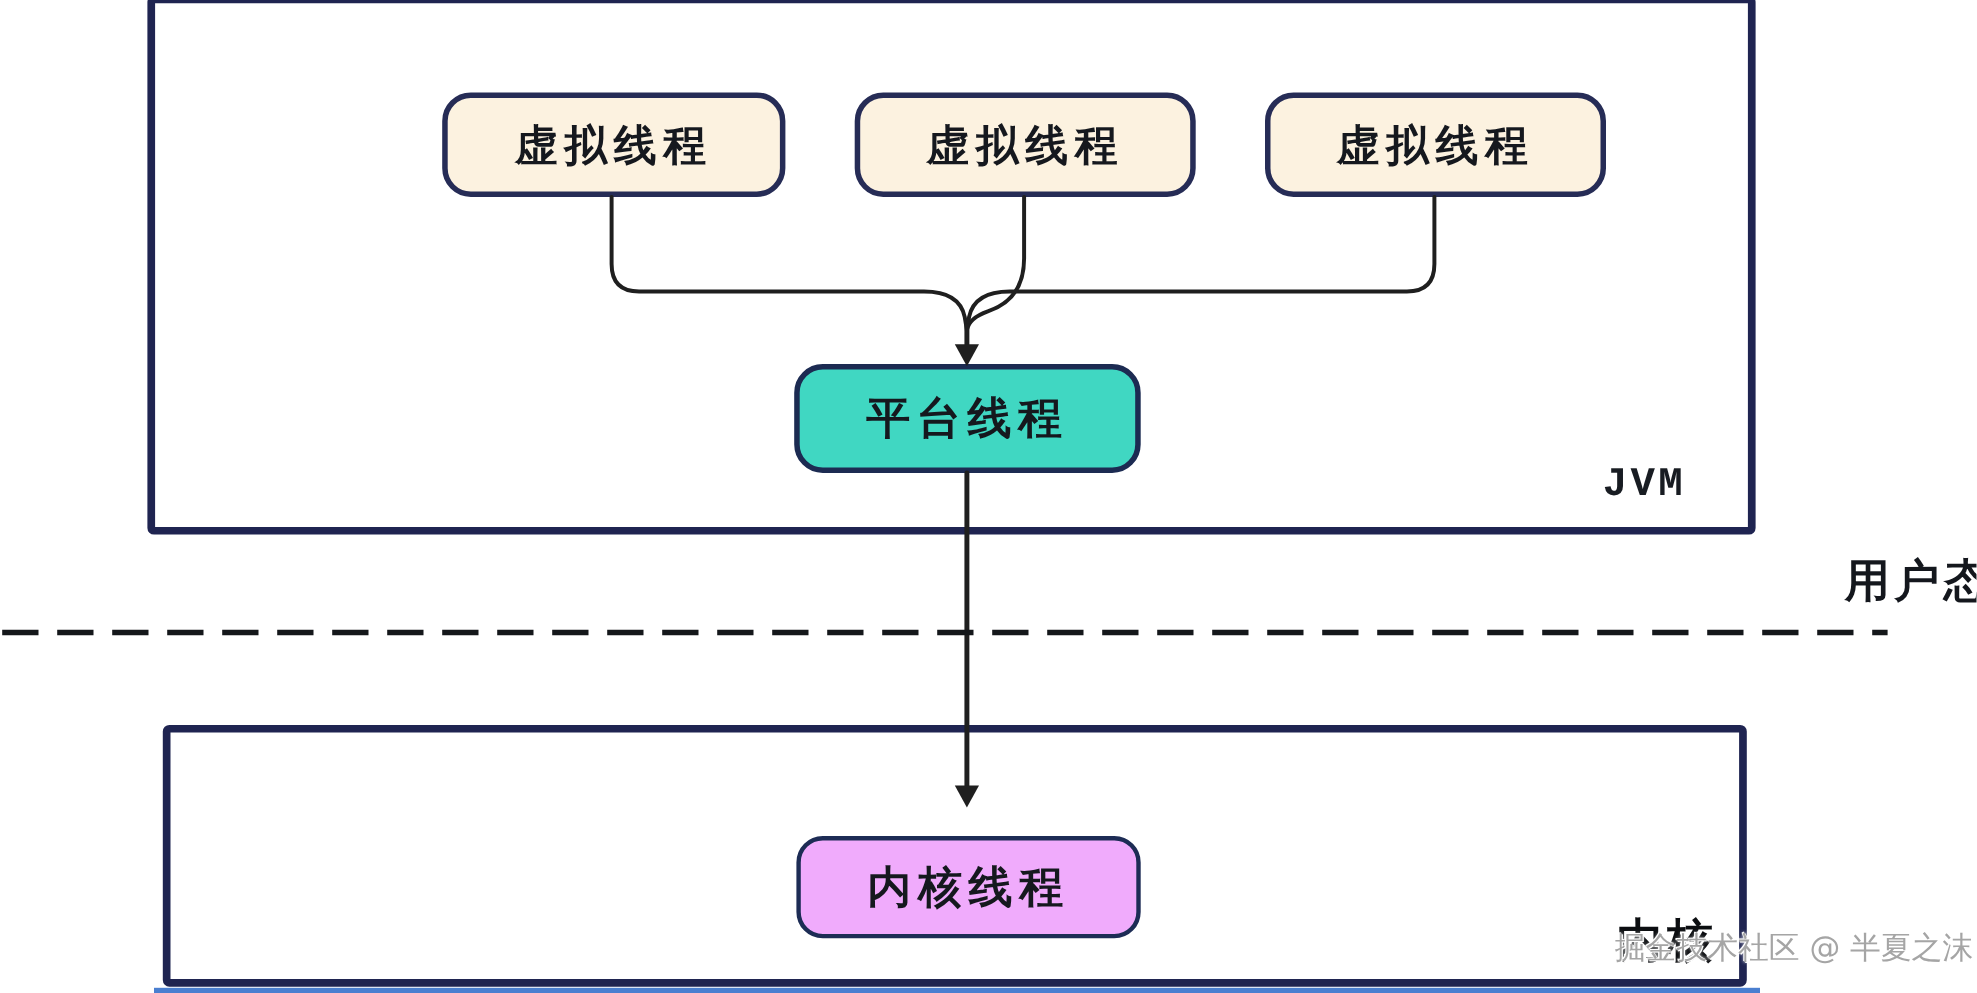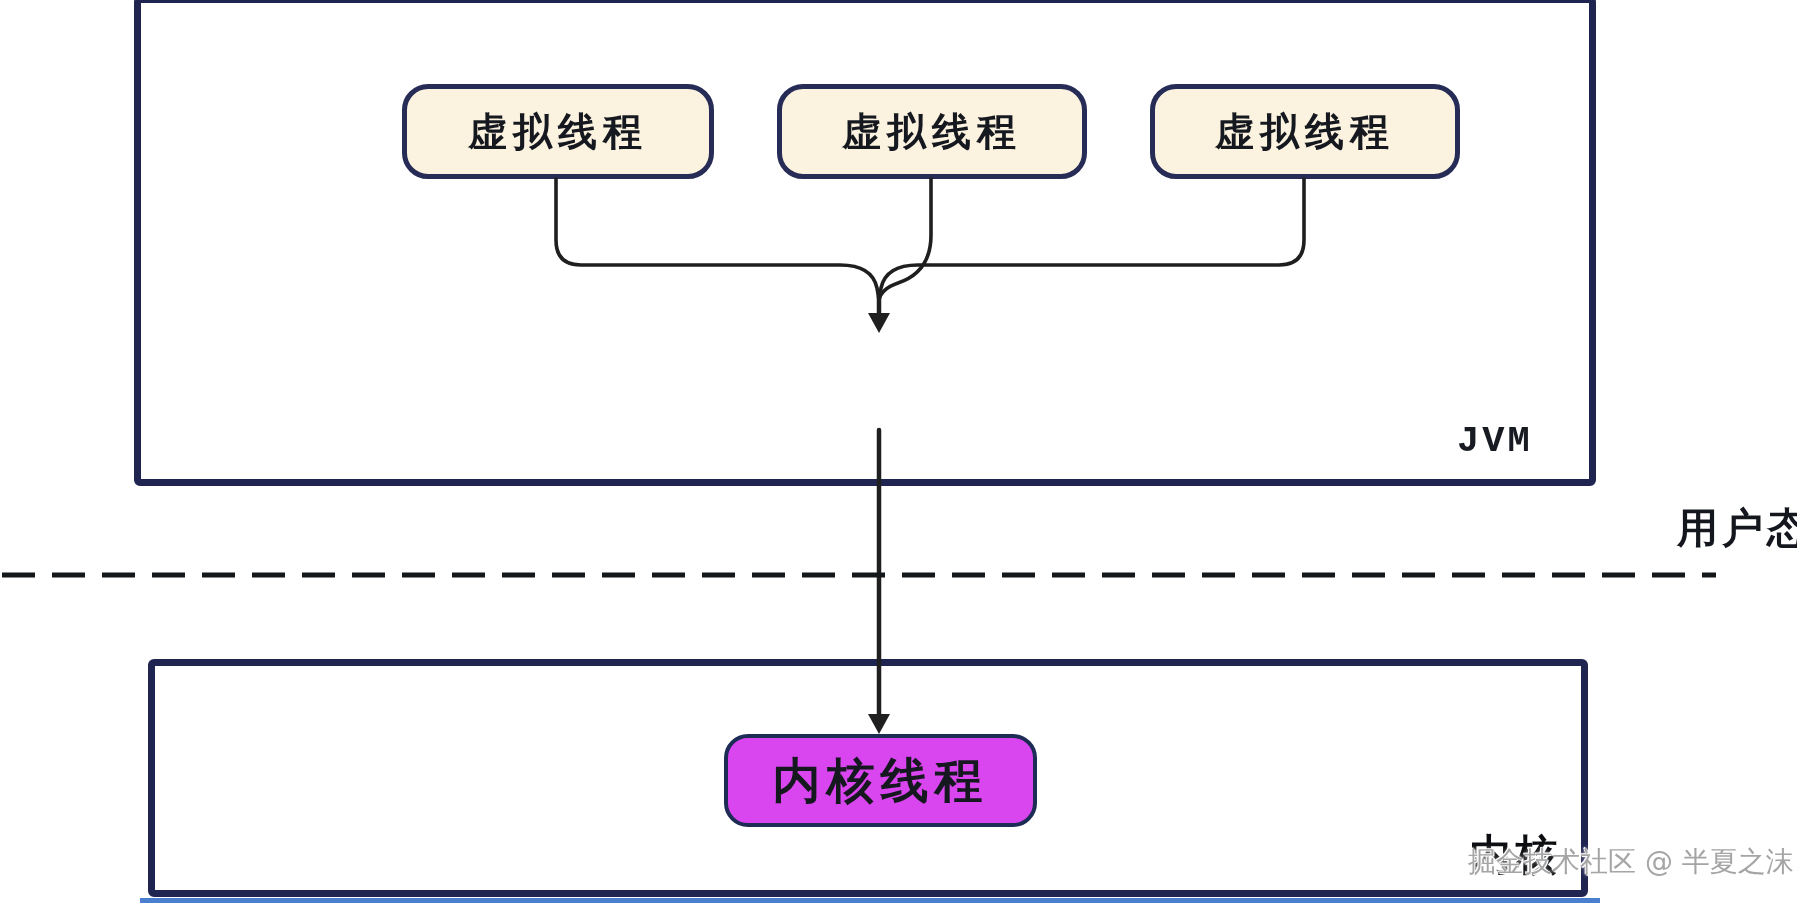--- a/index.html
+++ b/index.html
@@ -21,21 +21,21 @@
     position:absolute;
     box-sizing:border-box;
     display:flex;align-items:center;justify-content:center;
     border-radius:26px;
     font-weight:700;
     color:#15181E;
     letter-spacing:6px;
   }
   .node.cream{background:#FCF2E0;border:5px solid #262C56;font-size:39px;}
   .node.teal{background:#40D7C2;border:5px solid #1C2B52;font-size:40px;}
-  .node.blue{background:#d946ef;border:4px solid #1D2C55;font-size:48px;border-radius:24px;}
+  .node.blue{background:#f0abfc;border:4px solid #1D2C55;font-size:40px;border-radius:24px;margin-top:26px;}
   .label{
     position:absolute;
     color:#14171D;
     font-weight:700;
     white-space:nowrap;
   }
   .label.jvm{font-size:37px;font-weight:600;letter-spacing:3px;color:#181C22;}
   .label.zone{font-size:41px;letter-spacing:4px;margin-left:27px;}
   .label.kernel{font-size:42px;letter-spacing:4px;color:#0B0D10;margin-left:16px;}
   .watermark{
@@ -67,20 +67,23 @@
   <div class="node cream" style="left:402px;top:84px;width:312px;height:95px;">
     <span>虚拟线程</span>
   </div>
   <div class="node cream" style="left:777px;top:84px;width:310px;height:95px;">
     <span>虚拟线程</span>
   </div>
   <div class="node cream" style="left:1150px;top:84px;width:310px;height:95px;">
     <span>虚拟线程</span>
   </div>
 
+  <div class="node teal" style="left:722px;top:331px;width:315px;height:99px;">
+    <span>平台线程</span>
+  </div>
 
   <div class="node blue" style="left:724px;top:734px;width:313px;height:93px;">
     <span>内核线程</span>
   </div>
 
   <div class="label jvm" style="left:1457px;top:420px;font-family:Liberation Mono, monospace;">JVM</div>
   <div class="label kernel" style="left:1453px;top:827px;">内核</div>
 
   <div class="label zone" style="left:1650px;top:501px;">用户态</div>
 

